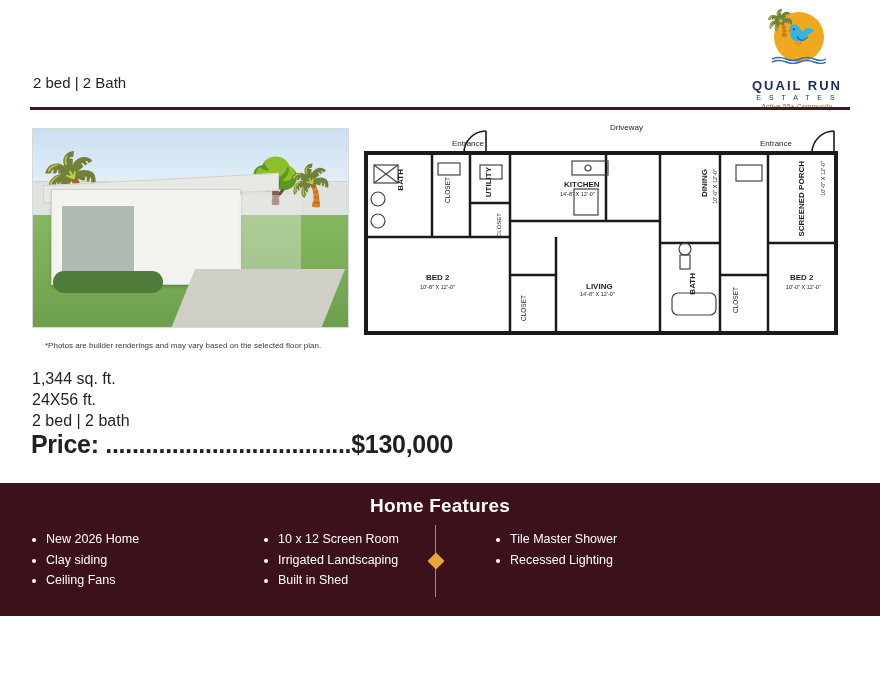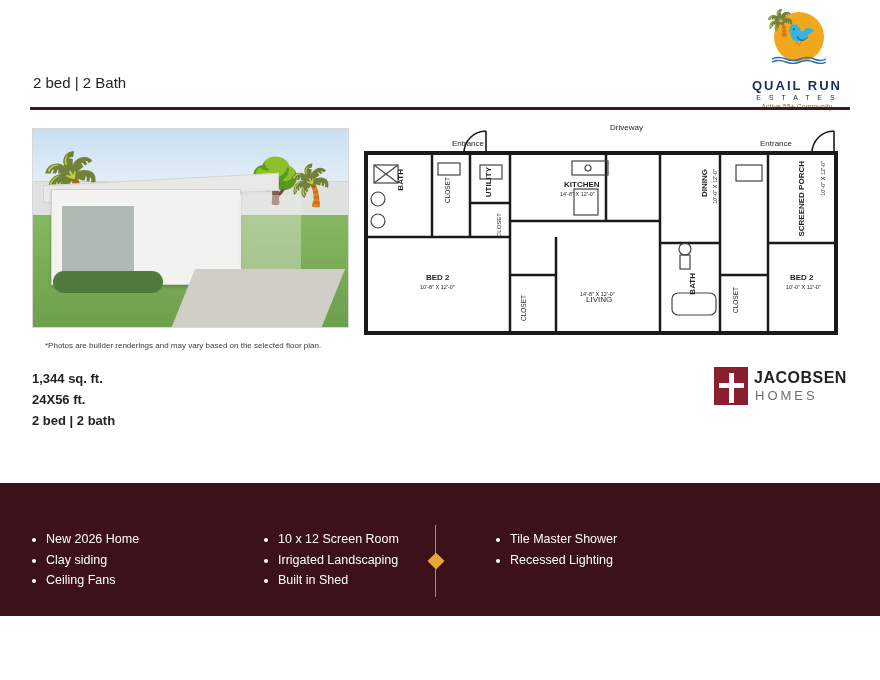--- a/index.html
+++ b/index.html
@@ -104,21 +104,21 @@
   
   .plan {
     position: absolute; left: 360px; top: 125px; width: 492px; height: 235px;
   }
   .plan svg { display: block; }
   .plan-label {
     position: absolute; font-size: 8px; color: #231f20;
   }
 
   .specs { position: absolute; left: 32px; top: 368px; }
-  .specs div { font-size: 13px; line-height: 21px; color: #231f20; font-weight: bold; }
+  .specs div { font-size: 16px; line-height: 21px; color: #231f20; }
   .price {
     position: absolute; left: 31px; top: 430px;
     font-size: 25px; font-weight: bold; color: #231f20; letter-spacing: -0.3px;
     white-space: nowrap;
   }
 
   .jacobsen {
     position: absolute; left: 714px; top: 365px; width: 130px; height: 42px;
   }
   .jac-mark {
@@ -261,50 +261,44 @@
     <div class="plan-label" style="left:352px; top:44px; writing-mode:vertical-rl; transform:rotate(180deg); font-size:5.5px;">10'-0" X 12'-0"</div>
 
     <div class="plan-label" style="left:436px; top:36px; writing-mode:vertical-rl; transform:rotate(180deg); font-weight:bold; line-height:12px;">SCREENED PORCH</div>
     <div class="plan-label" style="left:460px; top:36px; writing-mode:vertical-rl; transform:rotate(180deg); font-size:5.5px;">10'-0" X 12'-0"</div>
 
     <div class="plan-label" style="left:66px; top:148px; font-weight:bold;">BED 2</div>
     <div class="plan-label" style="left:60px; top:159px; font-size:5.5px;">10'-8" X 12'-0"</div>
 
     <div class="plan-label" style="left:160px; top:170px; writing-mode:vertical-rl; transform:rotate(180deg); font-size:6.5px;">CLOSET</div>
 
-    <div class="plan-label" style="left:226px; top:170px; font-weight:normal;">LIVING</div>
+    <div class="plan-label" style="left:226px; top:157px; font-weight:bold;">LIVING</div>
     <div class="plan-label" style="left:220px; top:166px; font-size:5.5px;">14'-8" X 12'-0"</div>
 
     <div class="plan-label" style="left:328px; top:148px; writing-mode:vertical-rl; transform:rotate(180deg); font-weight:bold;">BATH</div>
     <div class="plan-label" style="left:372px; top:162px; writing-mode:vertical-rl; transform:rotate(180deg); font-size:6.5px;">CLOSET</div>
 
     <div class="plan-label" style="left:430px; top:148px; font-weight:bold;">BED 2</div>
     <div class="plan-label" style="left:426px; top:159px; font-size:5.5px;">10'-0" X 12'-0"</div>
 
     <div class="plan-label" style="left:250px; top:-2px;">Driveway</div>
     <div class="plan-label" style="left:92px; top:14px;">Entrance</div>
     <div class="plan-label" style="left:400px; top:14px;">Entrance</div>
   </div>
 
   <div class="specs">
     <div>1,344 sq. ft.</div>
     <div>24X56 ft.</div>
     <div>2 bed | 2 bath</div>
   </div>
-
-  <div class="jacobsen">
-    <div class="jac-mark">
-      <div class="jac-cross-v"></div>
-      <div class="jac-cross-h"></div>
-    </div>
-    <div class="jac-name">JACOBSEN</div>
-    <div class="jac-sub">HOMES</div>
-  </div>
+  <div class="price">Price: .....................................$130,000</div>
+
 
   <div class="features">
+    <div class="features-title">Home Features</div>
     <div class="features-cols">
       <div class="fcol">
         <ul>
           <li>New 2026 Home</li>
           <li>Clay siding</li>
           <li>Ceiling Fans</li>
         </ul>
       </div>
       <div class="fcol">
         <ul>

